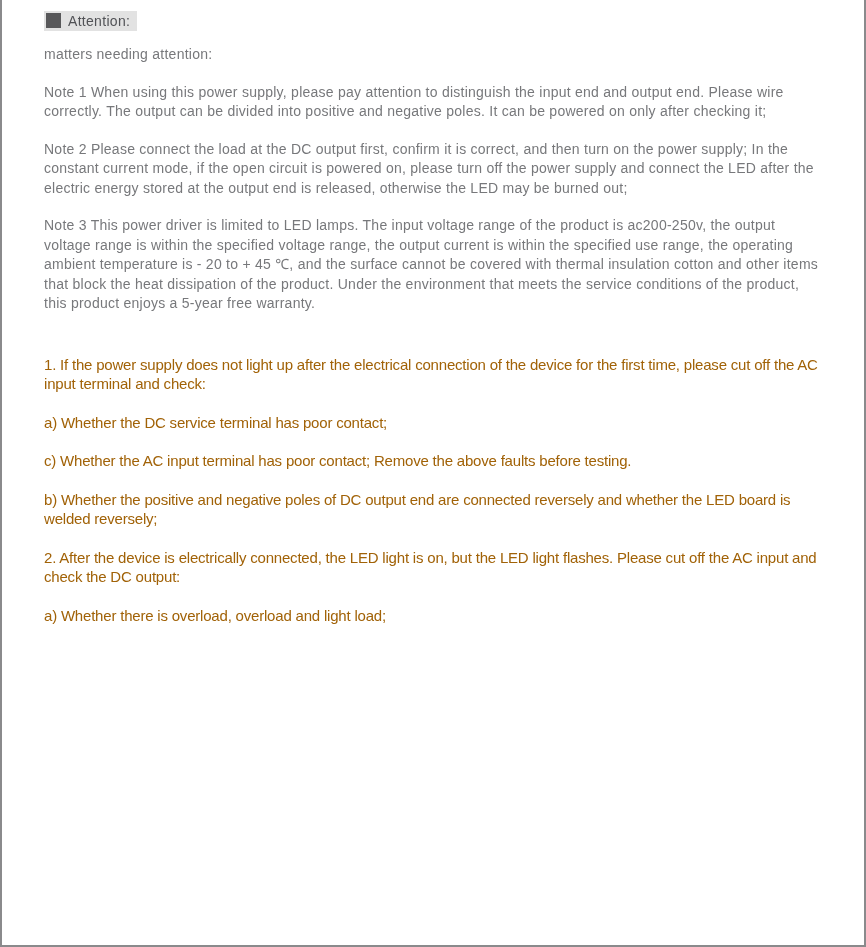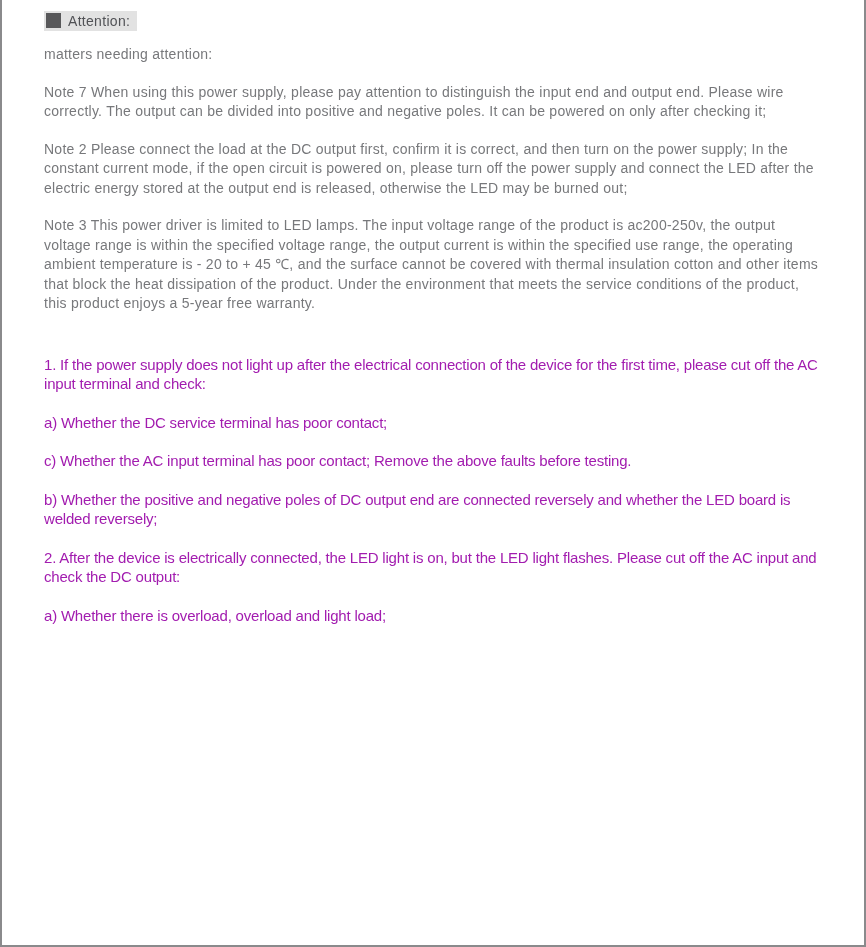--- a/index.html
+++ b/index.html
@@ -63,37 +63,37 @@
   .sec2 {
     margin-top: 41px;
   }
   .sec2 .para-list {
     margin-top: 15px;
   }
   .sec2 p {
     margin: 0 0 19px 0;
     font-size: 15px;
     line-height: 19.5px;
-    color: #a21caf;
+    color: #a16207;
     letter-spacing: -0.2px;
   }
 </style>
 </head>
 <body>
 
 <div class="page">
   <div class="content">
 
     <div class="sec1">
       <div class="section-heading">
         <span class="heading-square"></span>
         <span class="heading-label">Attention:</span>
       </div>
       <p class="intro">matters needing attention:</p>
-      <p>Note 7 When using this power supply, please pay attention to distinguish the input end and output end. Please wire correctly. The output can be divided into positive and negative poles. It can be powered on only after checking it;</p>
+      <p>Note 1 When using this power supply, please pay attention to distinguish the input end and output end. Please wire correctly. The output can be divided into positive and negative poles. It can be powered on only after checking it;</p>
       <p>Note 2 Please connect the load at the DC output first, confirm it is correct, and then turn on the power supply; In the constant current mode, if the open circuit is powered on, please turn off the power supply and connect the LED after the electric energy stored at the output end is released, otherwise the LED may be burned out;</p>
       <p>Note 3 This power driver is limited to LED lamps. The input voltage range of the product is ac200-250v, the output voltage range is within the specified voltage range, the output current is within the specified use range, the operating ambient temperature is - 20 to + 45 ℃, and the surface cannot be covered with thermal insulation cotton and other items that block the heat dissipation of the product. Under the environment that meets the service conditions of the product, this product enjoys a 5-year free warranty.</p>
     </div>
 
     <div class="sec2">
       <div class="para-list">
         <p>1. If the power supply does not light up after the electrical connection of the device for the first time, please cut off the AC input terminal and check:</p>
         <p>a) Whether the DC service terminal has poor contact;</p>
         <p>c) Whether the AC input terminal has poor contact; Remove the above faults before testing.</p>
         <p>b) Whether the positive and negative poles of DC output end are connected reversely and whether the LED board is welded reversely;</p>

